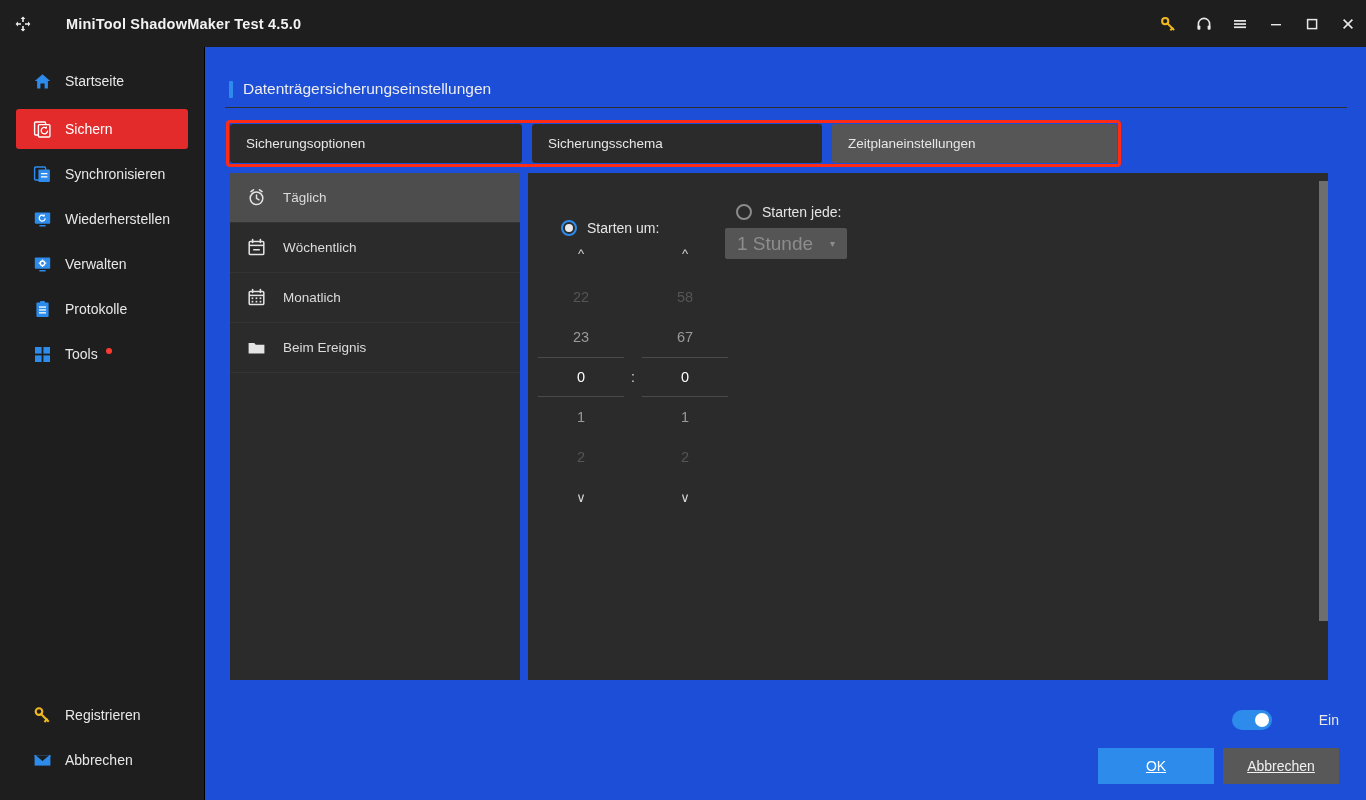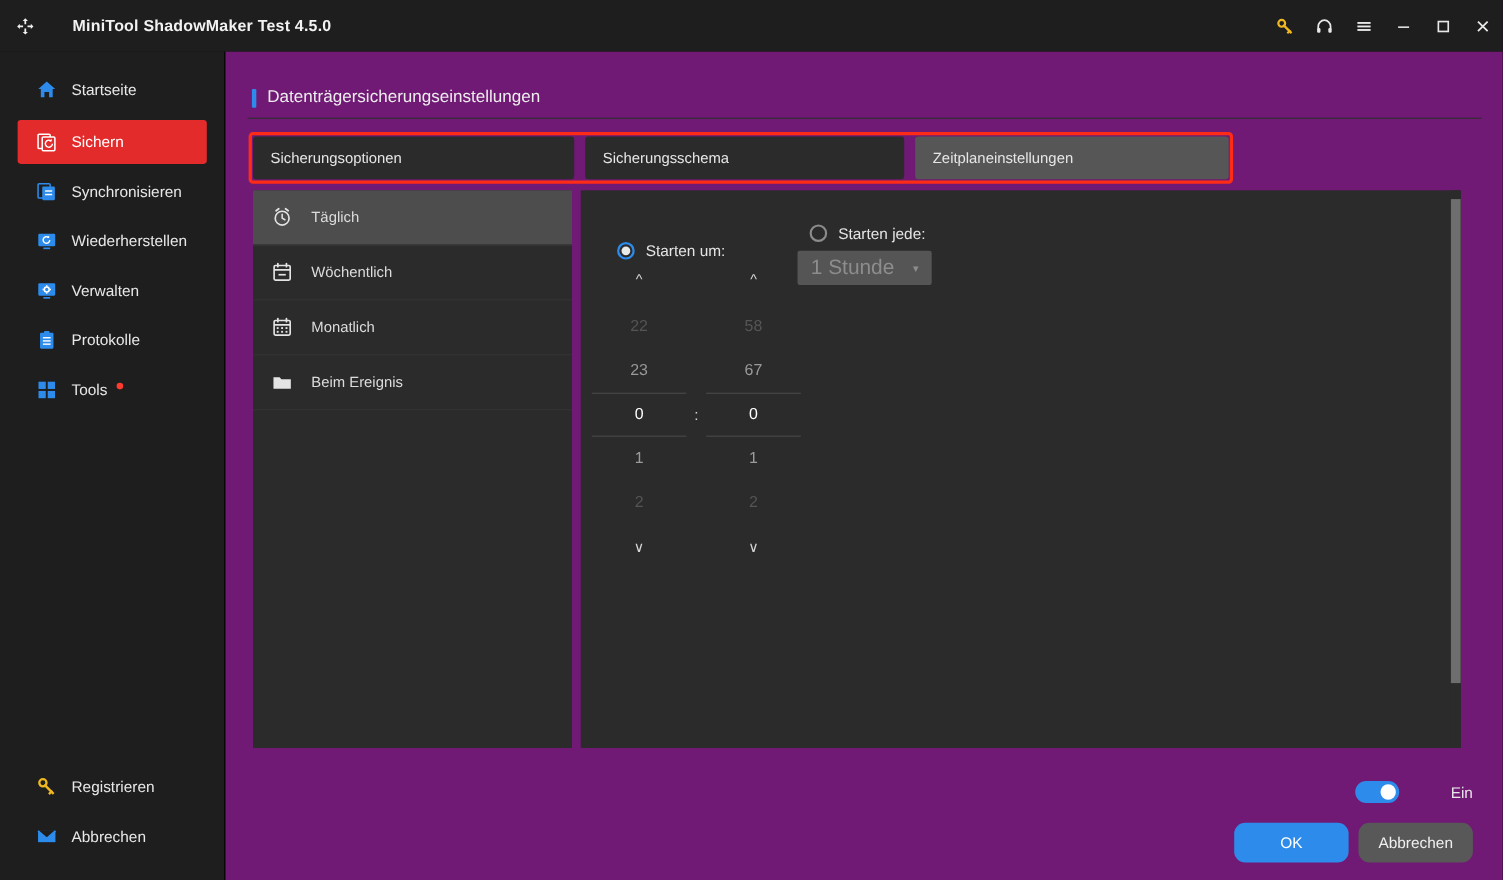--- a/index.html
+++ b/index.html
@@ -57,21 +57,21 @@
   }
   .nav-item.active .nav-label { color: #fff; }
   .nav-dot {
     width: 6px; height: 6px; border-radius: 50%; background: #ff3b30;
     margin-left: 8px; margin-top: -7px;
   }
 
   
   #content {
     position: absolute; left: 205px; top: 47px; width: 1161px; height: 753px;
-    background: #701a75;
+    background: #1d4ed8;
   }
   #page-title-row {
     position: absolute; left: 24px; top: 33px; display: flex; align-items: center;
   }
   #page-title-bar {
     width: 4px; height: 17px; background: #2d8ceb; border-radius: 1px;
   }
   #page-title {
     margin-left: 10px; color: #ededed; font-size: 15.5px;
   }
@@ -189,23 +189,23 @@
   #toggle::after {
     content: ""; position: absolute; right: 3px; top: 3px;
     width: 14px; height: 14px; border-radius: 50%; background: #fff;
   }
   #toggle-label { margin-left: 11px; color: #e8e8e8; font-size: 14px; padding-left: 36px; }
 
   #btn-row {
     position: absolute; right: 27px; top: 701px; display: flex; gap: 9px;
   }
   .dlg-btn {
-    width: 104px; height: 36px; border-radius: 10px; border: none;
-    display: flex; align-items: center; justify-content: center;
-    font-size: 14px; cursor: pointer; font-family: "Liberation Sans", sans-serif;
+    width: 116px; height: 36px; border-radius: 0; border: none;
+    display: flex; align-items: center; justify-content: center;
+    font-size: 14px; cursor: pointer; font-family: "Liberation Sans", sans-serif; text-decoration: underline;
   }
   #btn-ok { background: #2d8ceb; color: #ffffff; }
   #btn-cancel { background: #585858; color: #f0f0f0; }
 </style>
 </head>
 <body>
 
 <div id="titlebar">
   <div id="title-logo">
     <svg width="20" height="20" viewBox="0 0 20 20">

